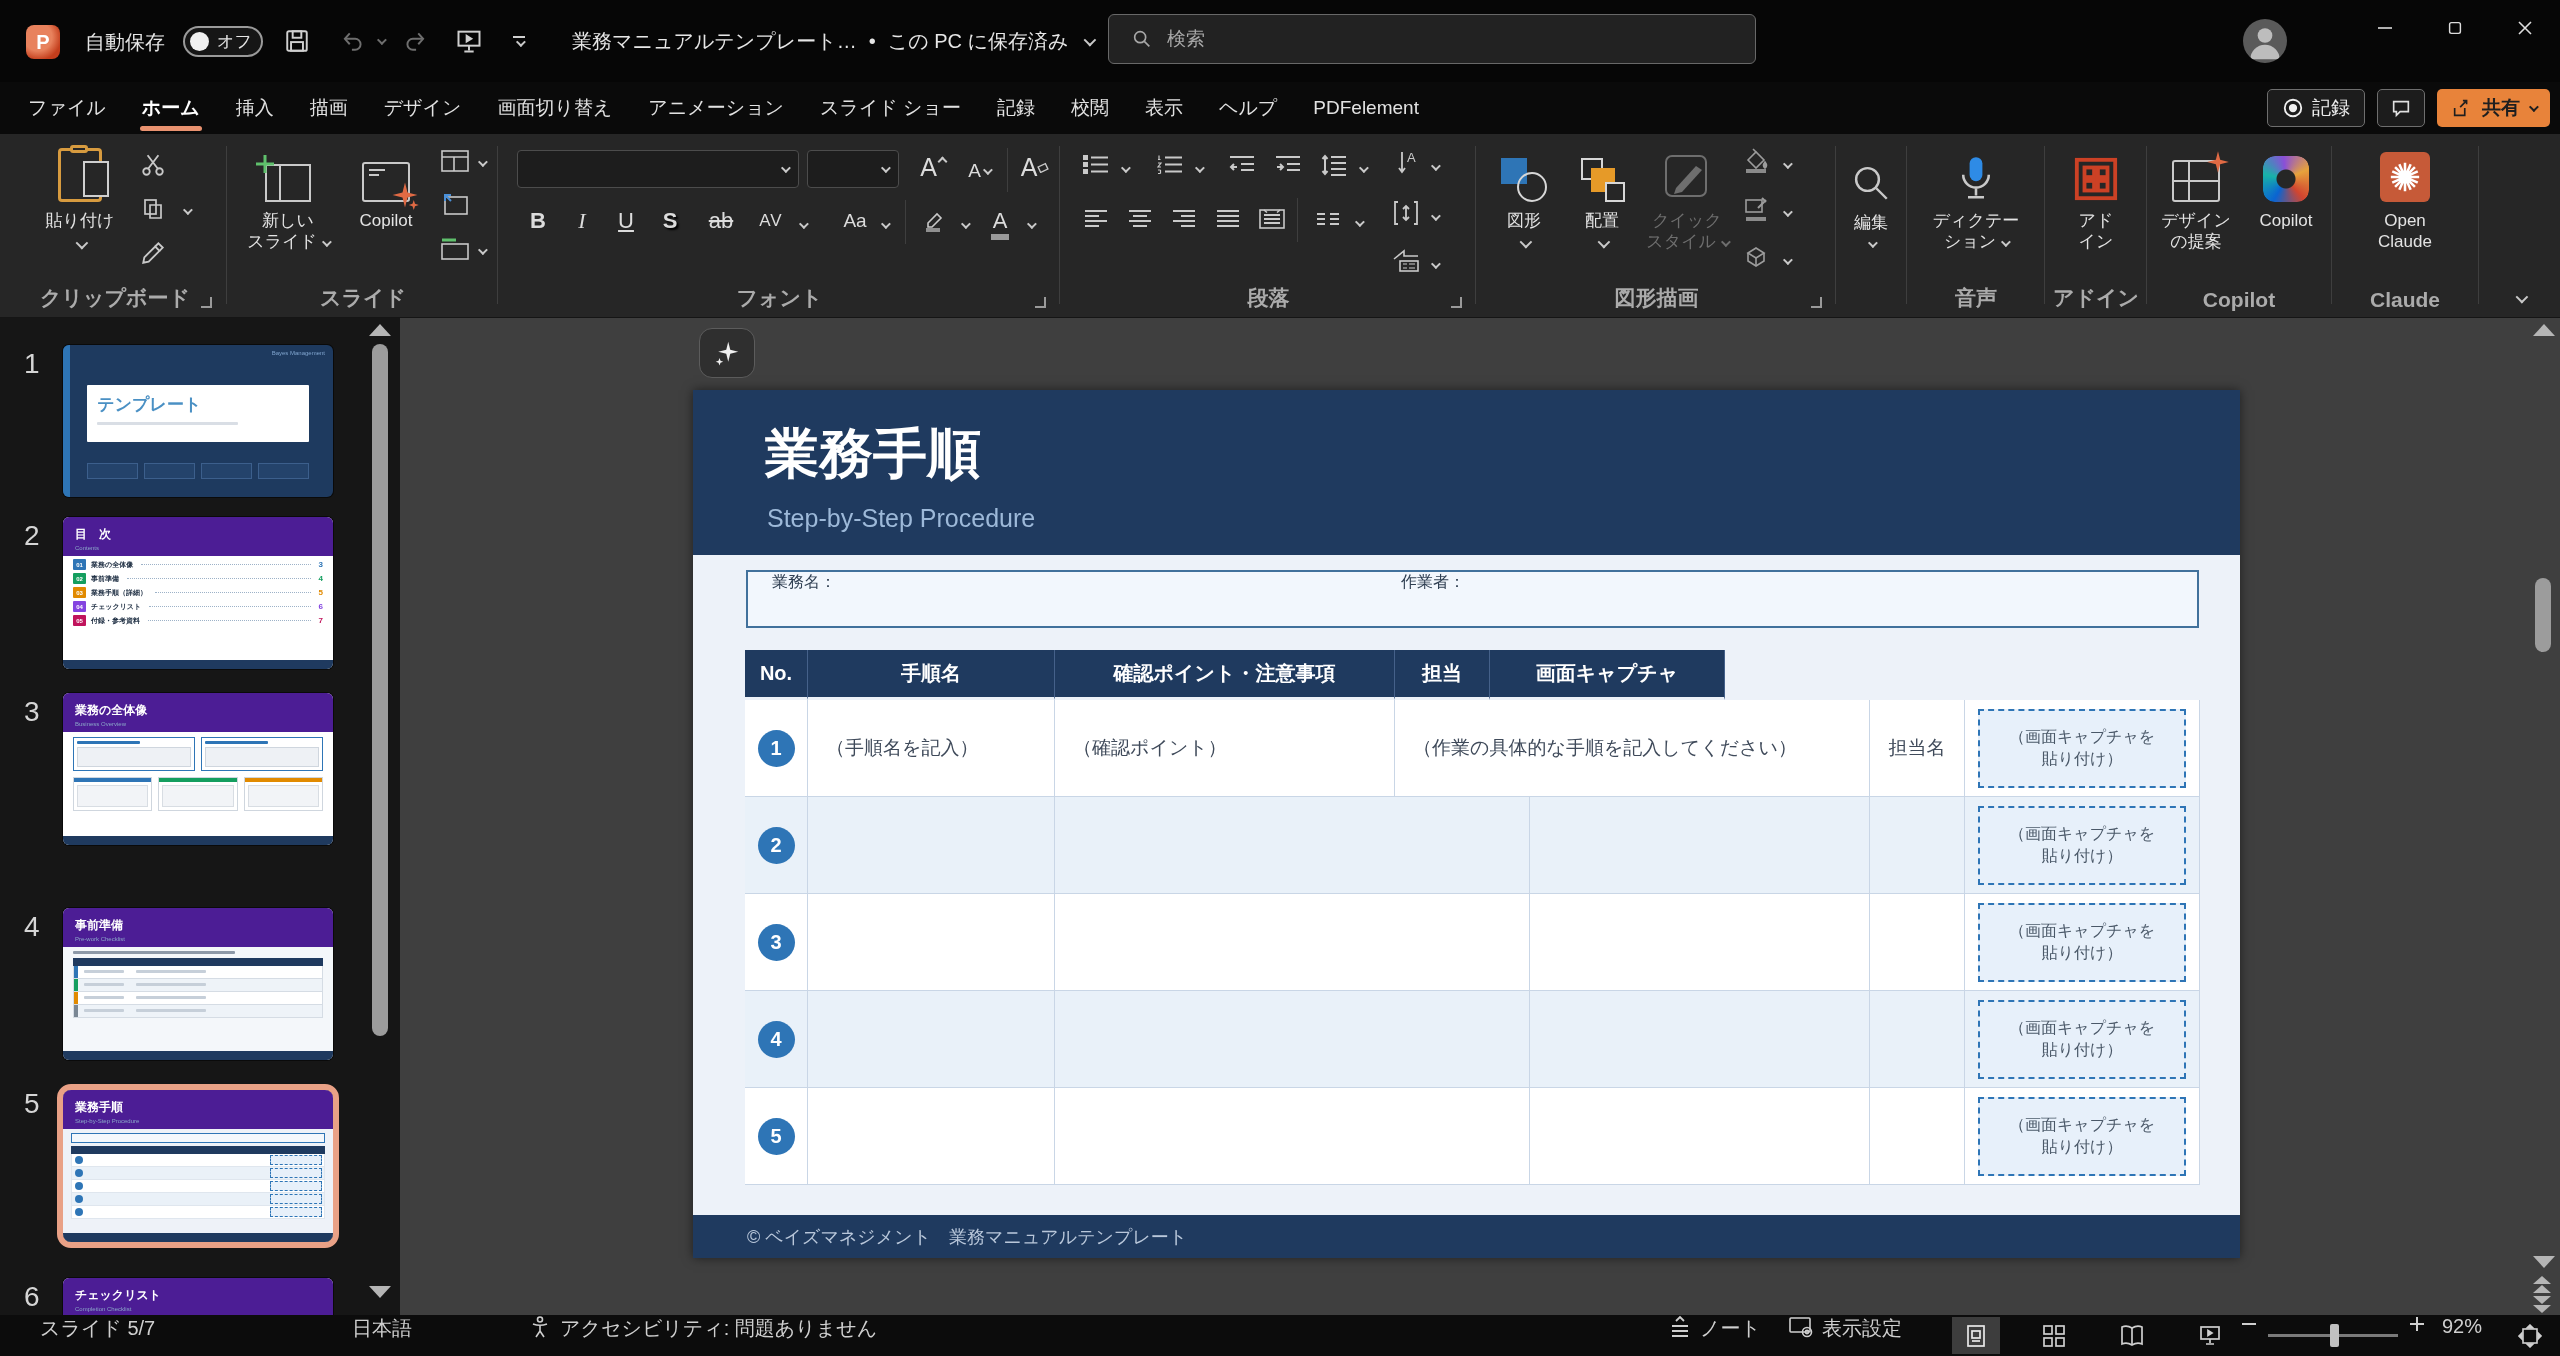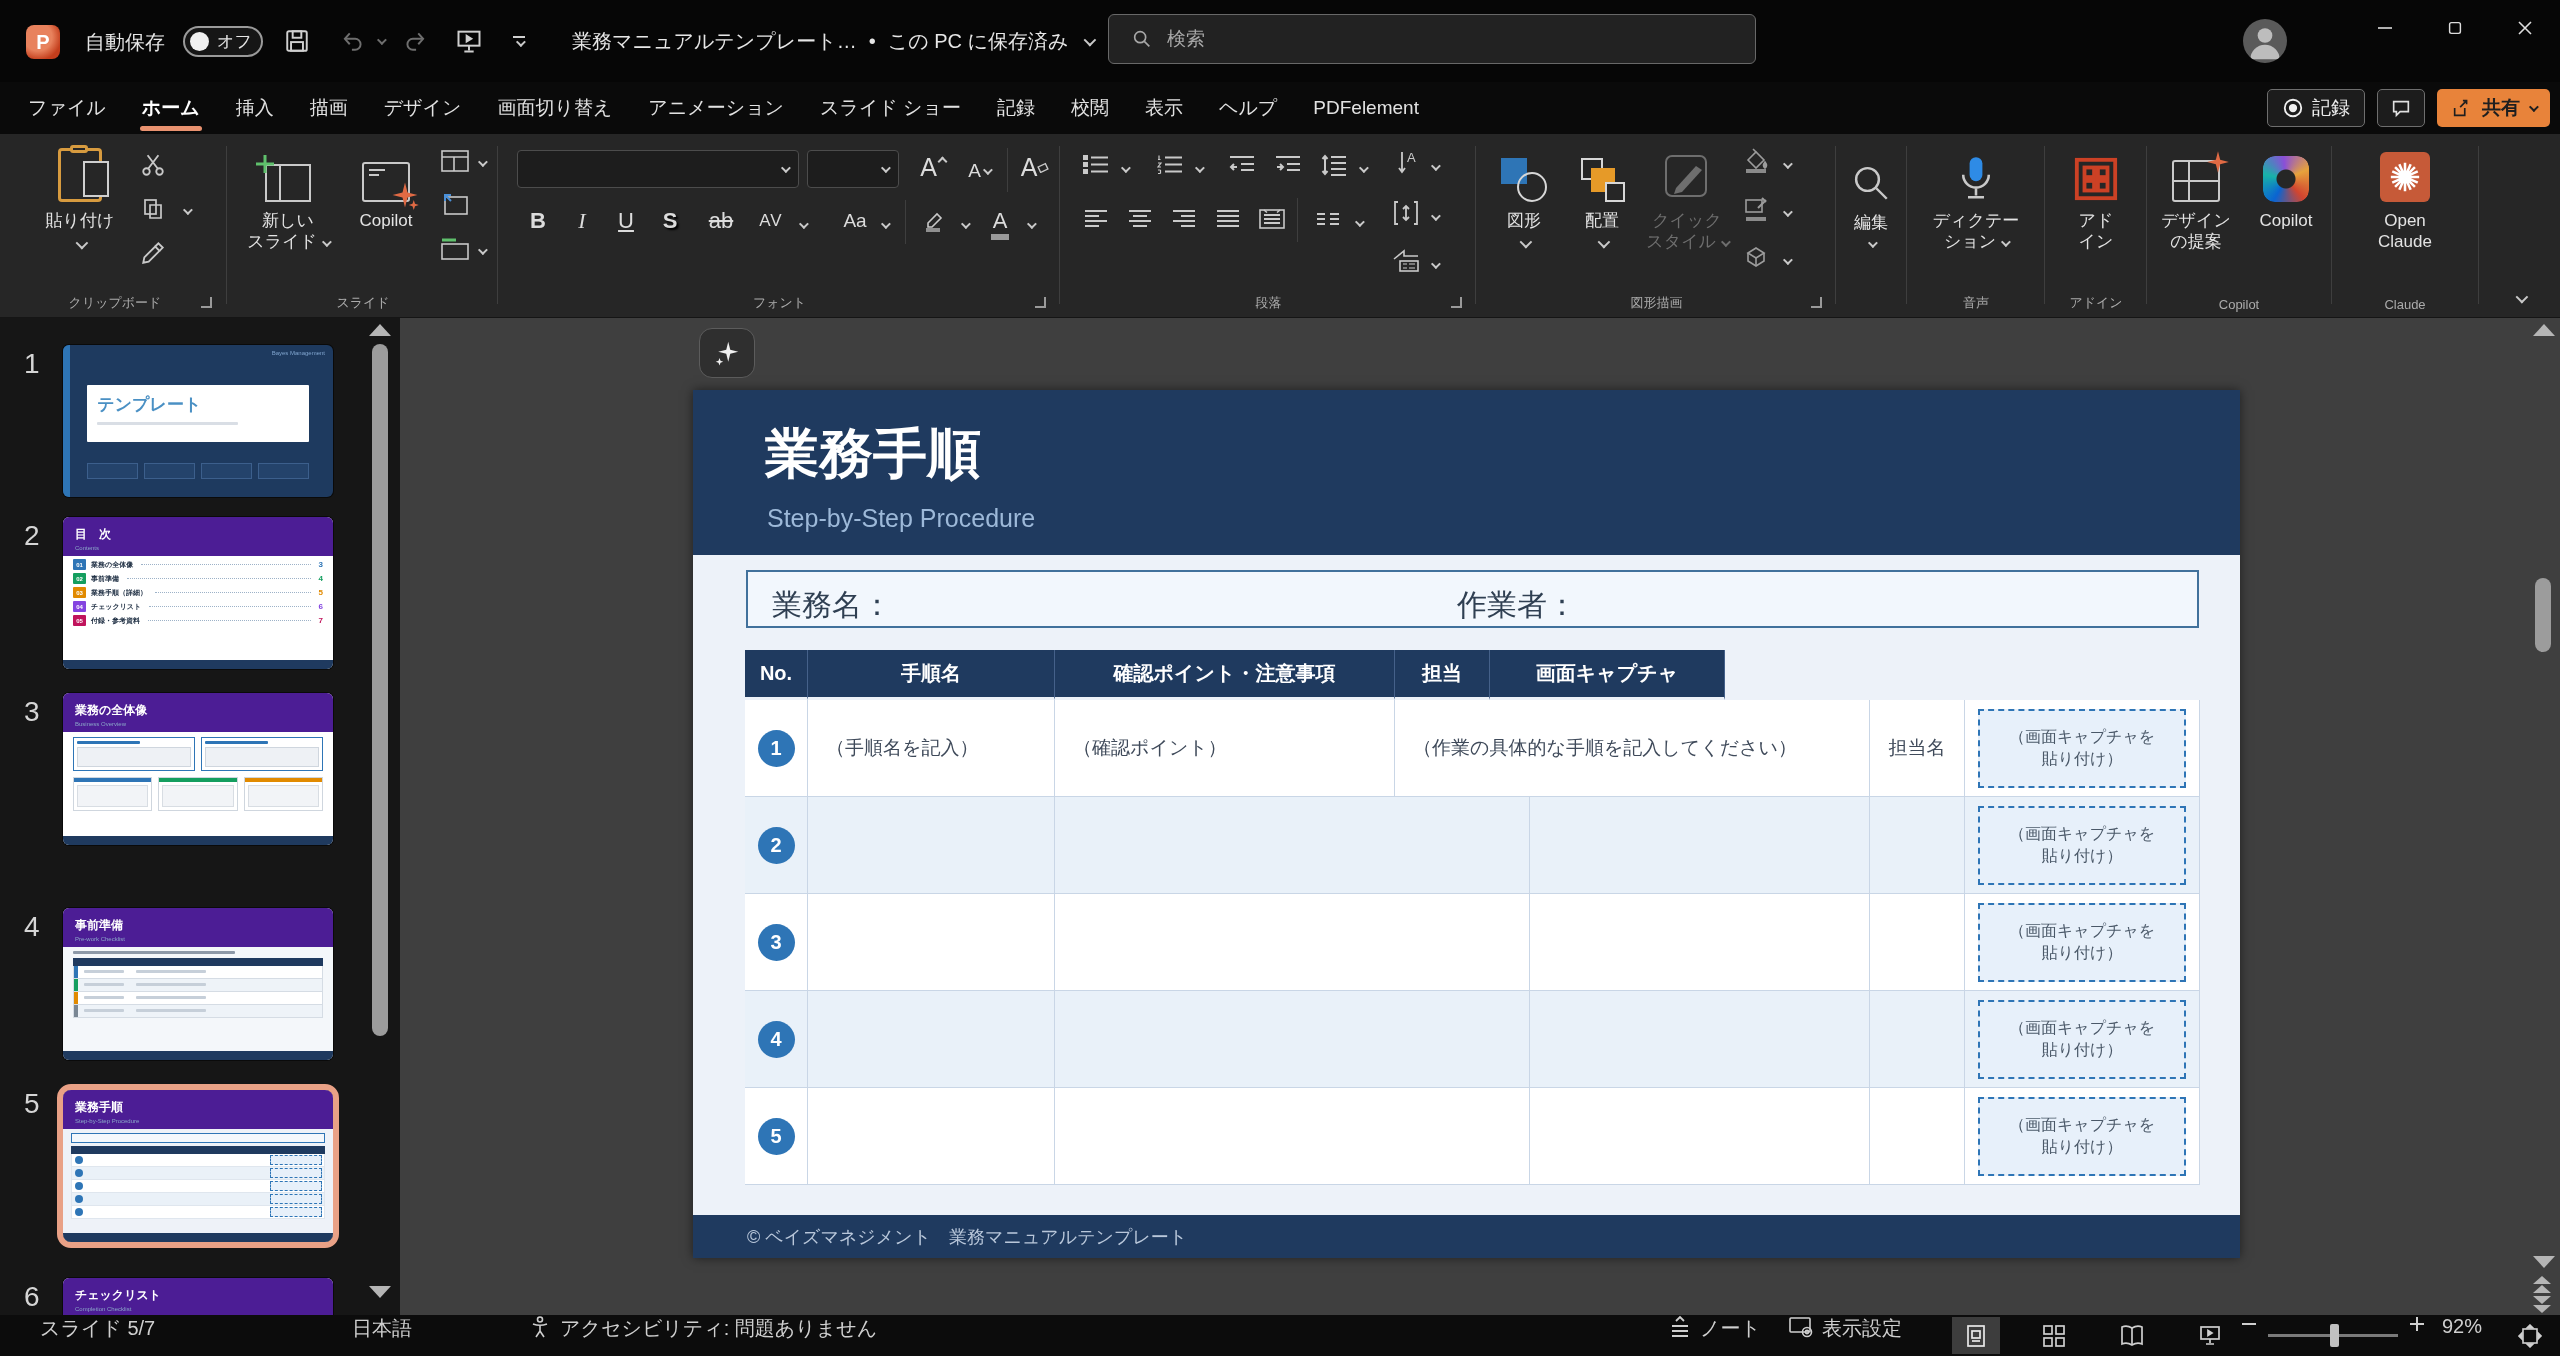--- a/index.html
+++ b/index.html
@@ -36,21 +36,21 @@
   .tab.active { font-weight:bold; color:#fff; }
   .tab.active::after { content:""; position:absolute; left:16px; right:16px; bottom:3px; height:5px; border-radius:3px; background:#e8916f; }
   .tabs-right { position:absolute; right:10px; top:7px; height:38px; display:flex; gap:12px; align-items:center; }
   .pillbtn { height:38px; border:1px solid #6e6e6e; border-radius:5px; background:#1c1c1c; color:#ececec; display:flex; align-items:center; gap:8px; padding:0 14px; font-size:19px; }
   .sharebtn { height:38px; border-radius:5px; background:#e8833a; color:#1f1f1f; display:flex; align-items:center; gap:9px; padding:0 14px; font-size:19px; font-weight:bold; }
   .sharebtn i.chv { border-color:#1f1f1f; }
 
   
   .ribbon { position:absolute; left:0; top:134px; width:2560px; height:184px; background:#262626; border-bottom:1px solid #151515; color:#e3e3e3; }
   .grp { position:absolute; top:0; height:184px; }
-  .grp .glabel { position:absolute; left:0; right:0; bottom:6px; text-align:center; color:#ababab; font-size:13px; }
+  .grp .glabel { position:absolute; left:0; right:0; bottom:6px; text-align:center; color:#ababab; font-size:21px;font-weight:bold; }
   .vsep { position:absolute; top:12px; height:158px; width:1px; background:#3e3e3e; }
   .bigbtn { position:absolute; display:flex; flex-direction:column; align-items:center; color:#e3e3e3; font-size:17px; line-height:1.25; text-align:center; }
   .bigbtn .ic { height:56px; display:flex; align-items:flex-end; justify-content:center; margin-bottom:8px; }
   .smbtn { position:absolute; width:34px; height:34px; display:flex; align-items:center; justify-content:center; }
   .dim { color:#6e6e6e !important; }
   .combo { position:absolute; background:#1d1d1d; border:1px solid #4c4c4c; border-radius:4px; height:38px; display:flex; align-items:center; justify-content:flex-end; padding-right:10px; }
   .glyph { font-size:22px; color:#dcdcdc; }
   .ubar { display:inline-block; position:relative; }
   .ubar::after { content:""; position:absolute; left:-2px; right:-2px; bottom:-6px; height:6px; background:#9a9a9a; }
 
@@ -69,21 +69,21 @@
   .arrowbtn { position:absolute; width:0; height:0; }
   .tri-up { border-left:11px solid transparent; border-right:11px solid transparent; border-bottom:12px solid #b5b5b5; }
   .tri-dn { border-left:11px solid transparent; border-right:11px solid transparent; border-top:12px solid #b5b5b5; }
 
   
   .sparklebtn { position:absolute; left:699px; top:10px; width:56px; height:50px; background:#2f2f2f; border:1px solid #5c5c5c; border-radius:13px; display:flex; align-items:center; justify-content:center; }
   .slide { position:absolute; left:693px; top:72px; width:1547px; height:868px; background:#edf2f9; box-shadow:0 0 10px rgba(0,0,0,.5); }
   .slide-head { position:absolute; left:0; top:0; width:100%; height:165px; background:#1f3a5f; }
   .slide-title { position:absolute; left:72px; top:28px; color:#fff; font-weight:bold; font-size:54px; }
   .slide-sub { position:absolute; left:74px; top:114px; color:#9db9d9; font-size:25px; }
-  .infobox { position:absolute; left:53px; top:180px; width:1453px; height:58px; background:#f2f7fd; border:2px solid #41719c; display:flex; align-items:flex-end; color:#2f3f52; font-size:30px; }
+  .infobox { position:absolute; left:53px; top:180px; width:1453px; height:58px; background:#f2f7fd; border:2px solid #41719c; display:flex; align-items:flex-start; color:#2f3f52; font-size:16px; }
   .infobox .f1 { margin-left:24px; }
   .infobox .f2 { margin-left:565px; }
   .ptable { position:absolute; left:52px; top:260px; width:1455px; }
   .trow { display:flex; }
   .th { background:#1f3a5f; color:#fff; font-weight:bold; font-size:20px; height:50px; display:flex; align-items:center; justify-content:center; border-right:1px solid #45618a; border-bottom:3px solid #edf2f9; }
   .td { height:97px; border-right:1px solid #c9d6e6; border-bottom:1px solid #c9d6e6; display:flex; align-items:center; color:#3f4a5a; font-size:19px; background:#fff; }
   .r-even .td { background:#e9f1f9; }
   .c0{width:63px; justify-content:center;} .c1{width:247px; padding-left:18px;} .c2{width:475px; padding-left:18px;} .c3{width:340px; padding-left:18px;} .c4{width:95px; justify-content:center;} .c5{width:235px; justify-content:center;}
   .th.c1,.th.c2,.th.c3 { padding-left:0; justify-content:center; }
   .numcirc { width:37px; height:37px; border-radius:50%; background:#2e75b6; color:#fff; font-weight:bold; font-size:20px; display:flex; align-items:center; justify-content:center; }

